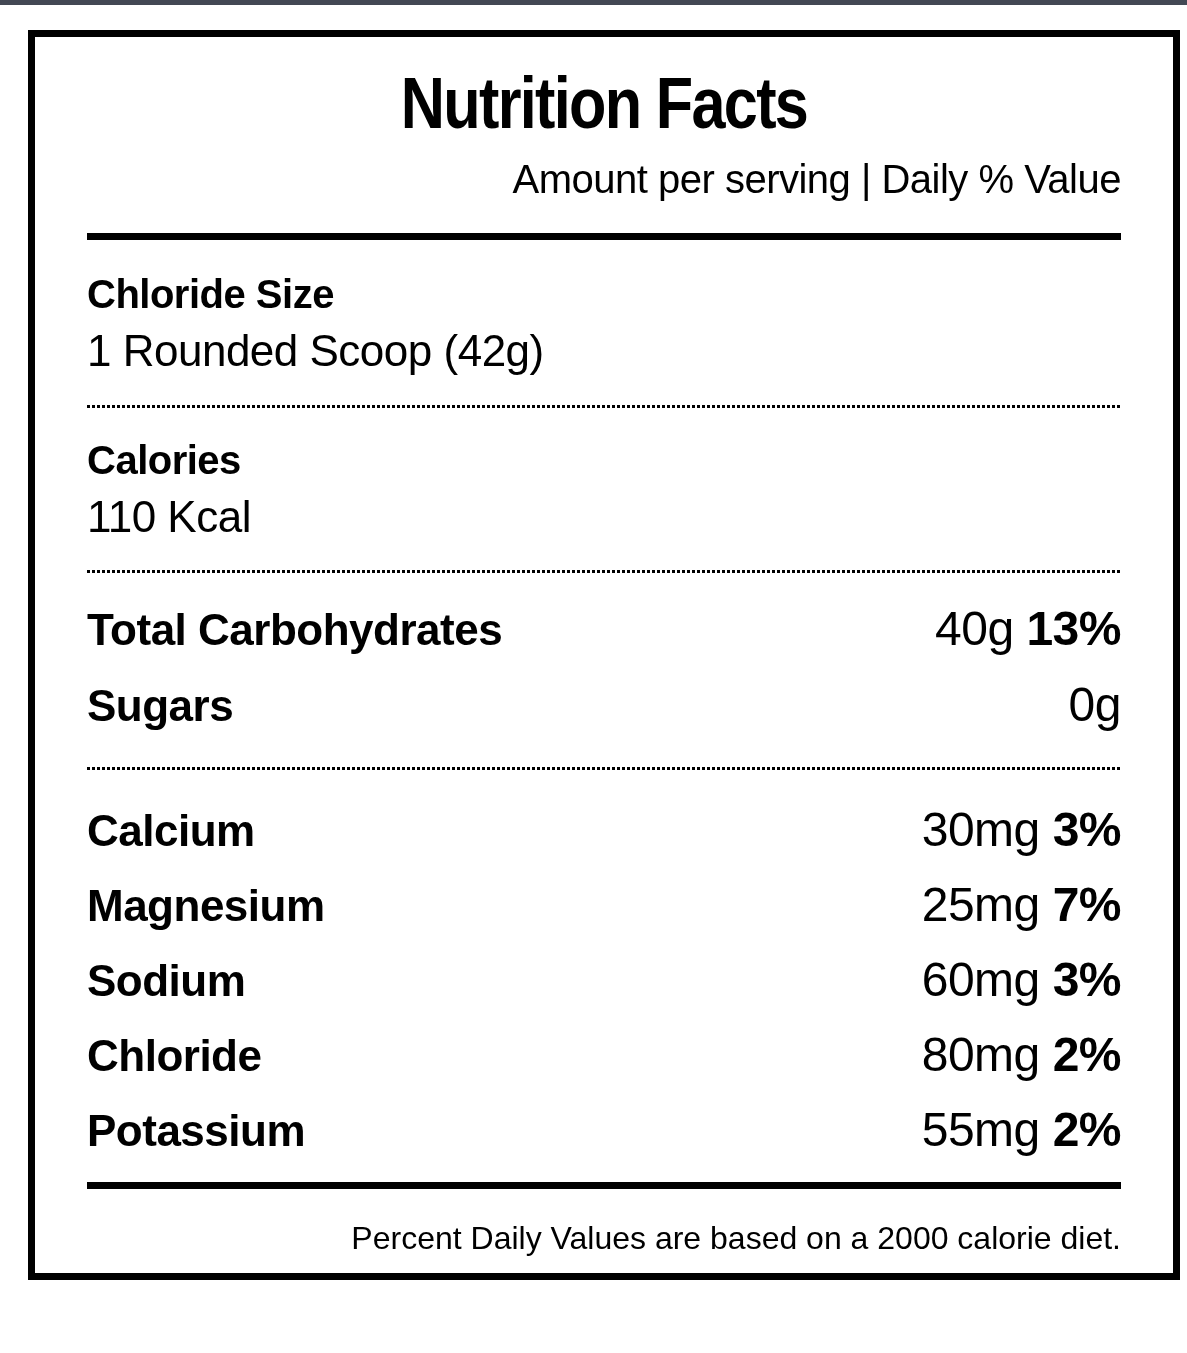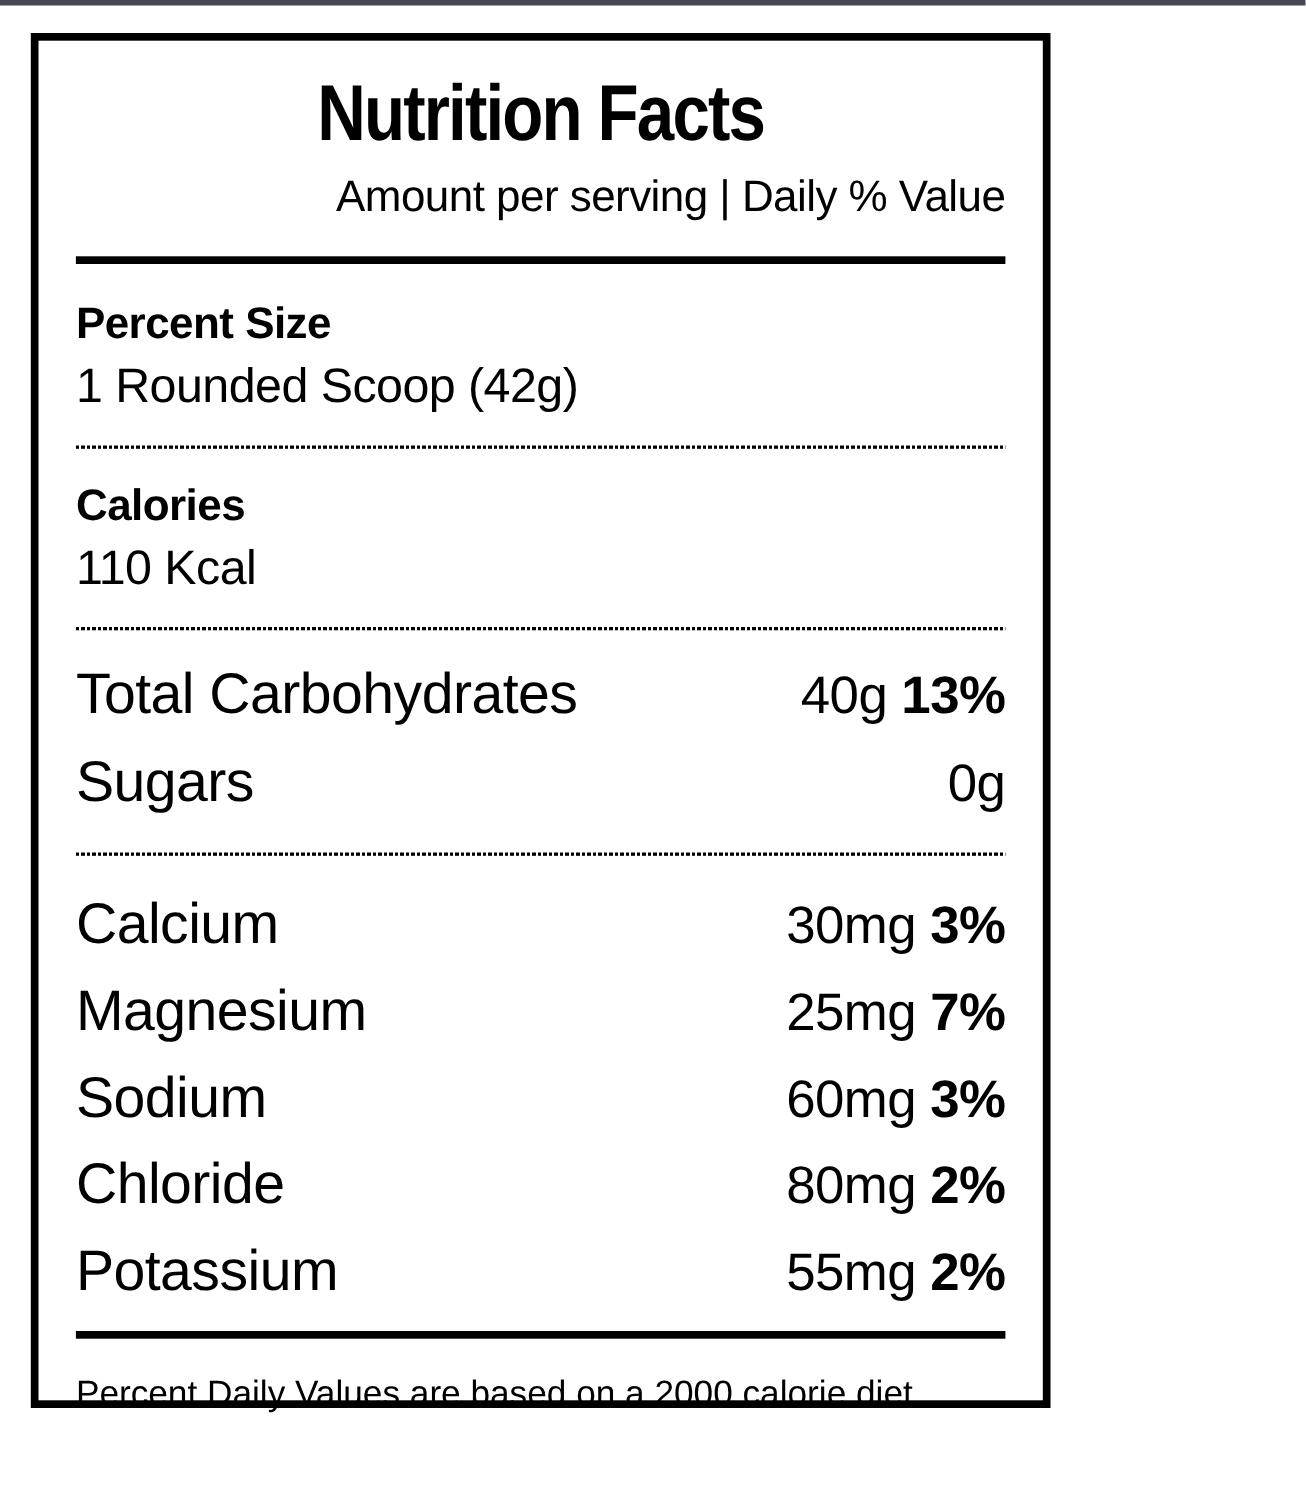--- a/index.html
+++ b/index.html
@@ -16,25 +16,25 @@
     overflow: hidden;
   }
   .top-bar {
     width: 100%;
     height: 5px;
     background: #434854;
   }
   .label-box {
     box-sizing: border-box;
     margin: 25px 0 0 28px;
-    width: 927px;
+    width: 1152px;
     height: 1250px;
     border: 7px solid #000000;
     background: #ffffff;
-    padding: 0 34px;
+    padding: 0 52px;
   }
   .label-title {
     margin-top: 30px;
     text-align: center;
     font-size: 72px;
     font-weight: 700;
     letter-spacing: -2px;
     line-height: 1.0;
     transform: scaleX(0.85);
     transform-origin: center;
@@ -76,59 +76,59 @@
   .dot-after-serving { margin-top: 28px; }
   .dot-after-calories { margin-top: 28px; }
   .dot-after-carbs { margin-top: 38px; }
   .nutrient-row {
     display: flex;
     justify-content: space-between;
     align-items: baseline;
     line-height: 1.0;
   }
   .nutrient-name {
-    font-size: 52px;
-    font-weight: 400;
+    font-size: 44px;
+    font-weight: 700;
     letter-spacing: -0.5px;
   }
   .nutrient-value {
     font-size: 48px;
     font-weight: 400;
     letter-spacing: -0.5px;
     white-space: nowrap;
   }
   .nutrient-value .dv {
     font-weight: 700;
   }
   .row-carb-1 { margin-top: 32px; }
   .row-carb-2 { margin-top: 28px; }
   .row-min-1 { margin-top: 36px; gap: 32px; }
   .row-min   { margin-top: 27px; }
   .footer-note {
     margin-top: 30px;
-    text-align: left;
+    text-align: right;
     font-size: 32px;
     font-weight: 400;
     line-height: 1.2;
   }
 </style>
 </head>
 <body>
 
 <div class="top-bar"></div>
 
 <div class="label-box">
 
   <div class="label-title">Nutrition Facts</div>
 
   <div class="label-subtitle">Amount per serving | Daily % Value</div>
 
   <div class="rule-thick first"></div>
 
-  <div class="section-heading heading-serving">Percent Size</div>
+  <div class="section-heading heading-serving">Chloride Size</div>
   <div class="section-value">1 Rounded Scoop (42g)</div>
 
   <div class="rule-dotted dot-after-serving"></div>
 
   <div class="section-heading heading-calories">Calories</div>
   <div class="section-value">110 Kcal</div>
 
   <div class="rule-dotted dot-after-calories"></div>
 
   <div class="nutrient-row row-carb-1">

